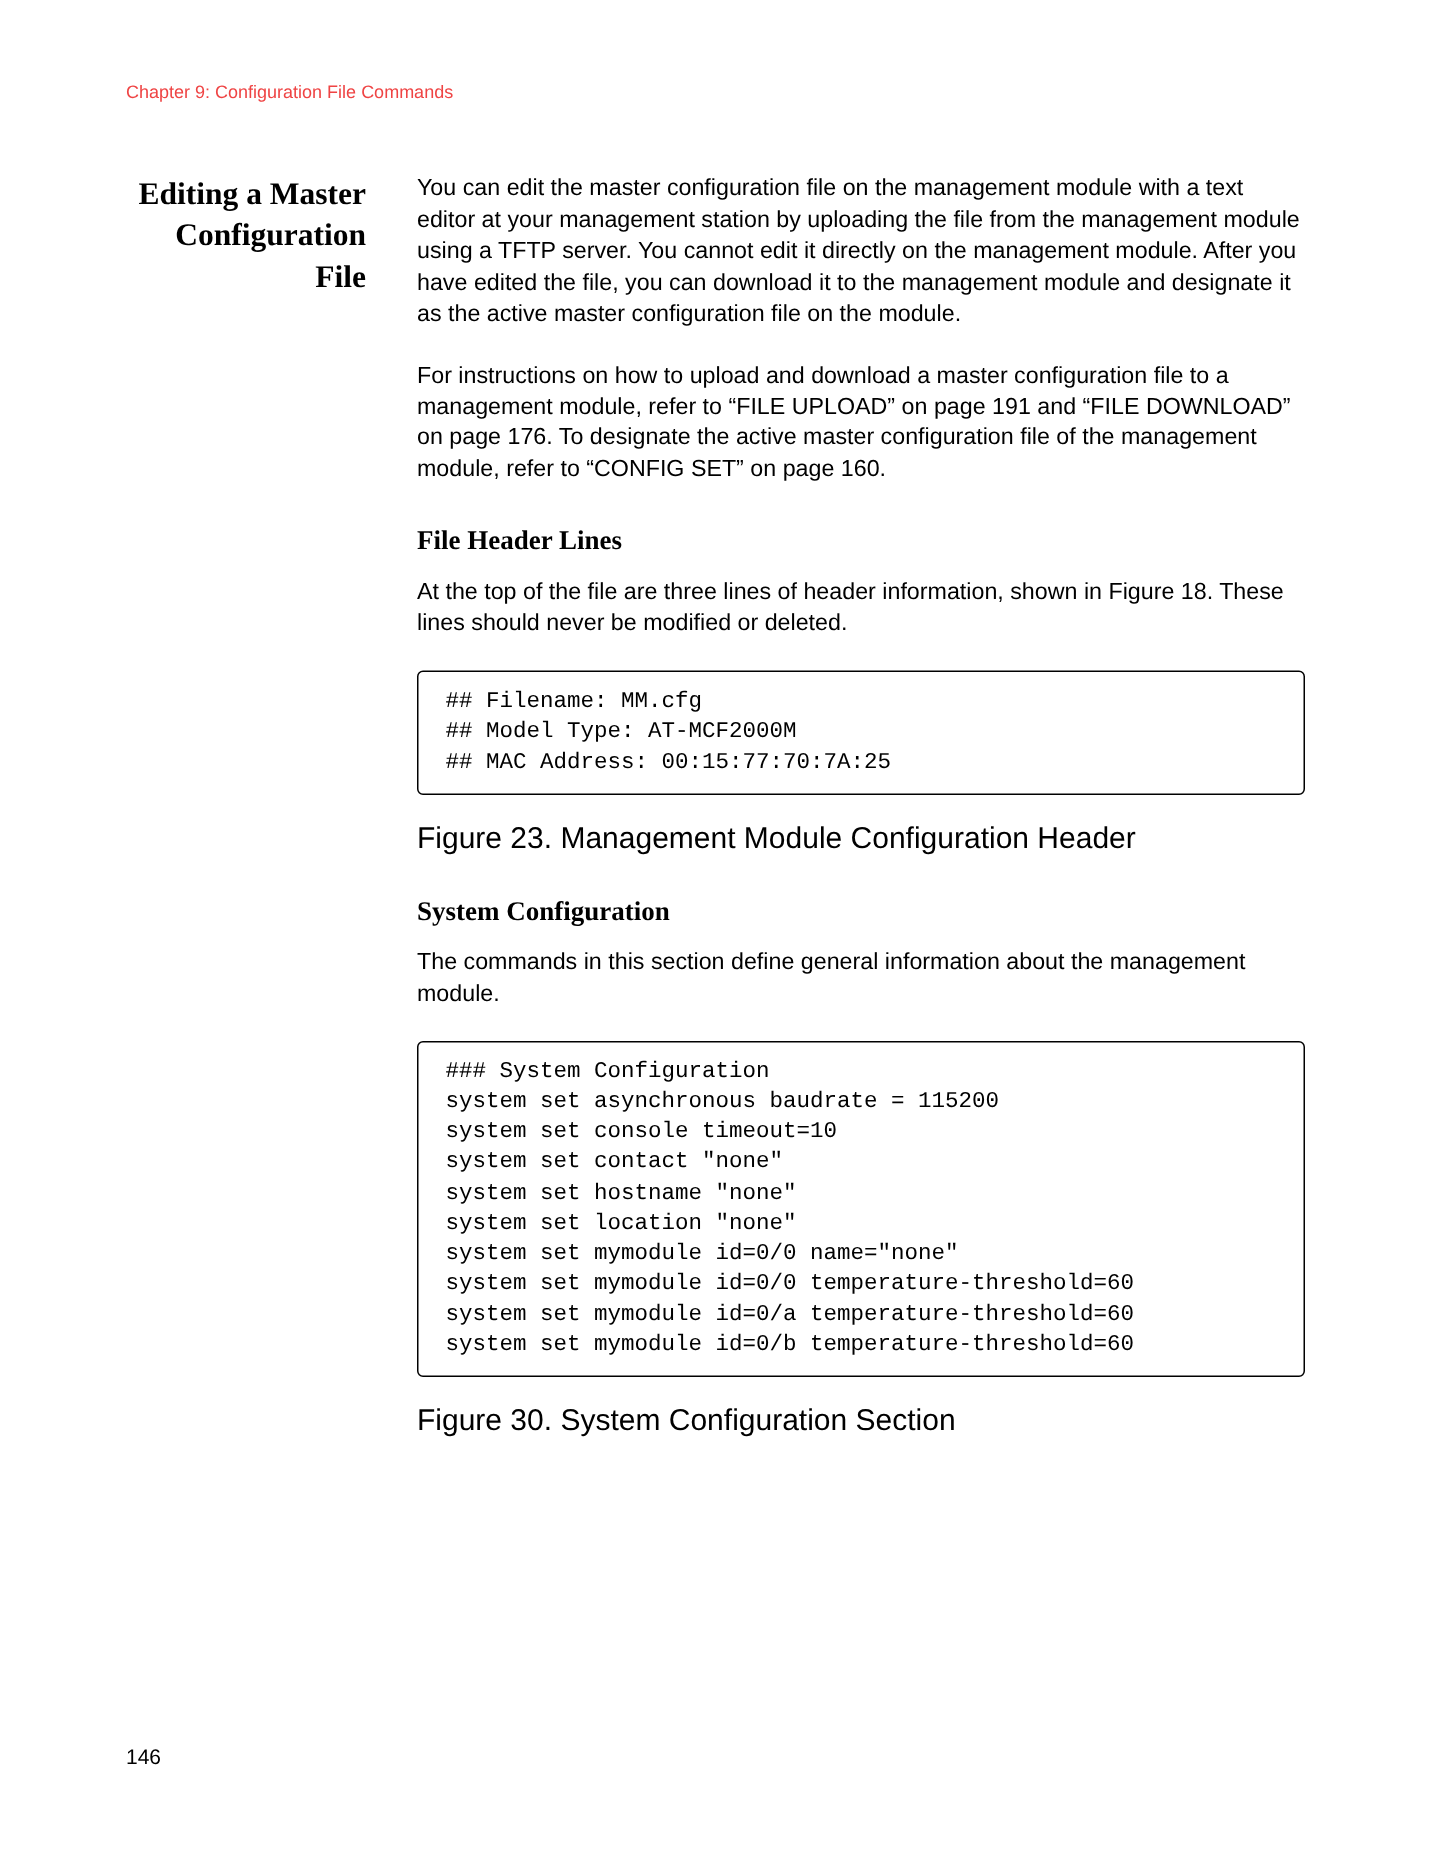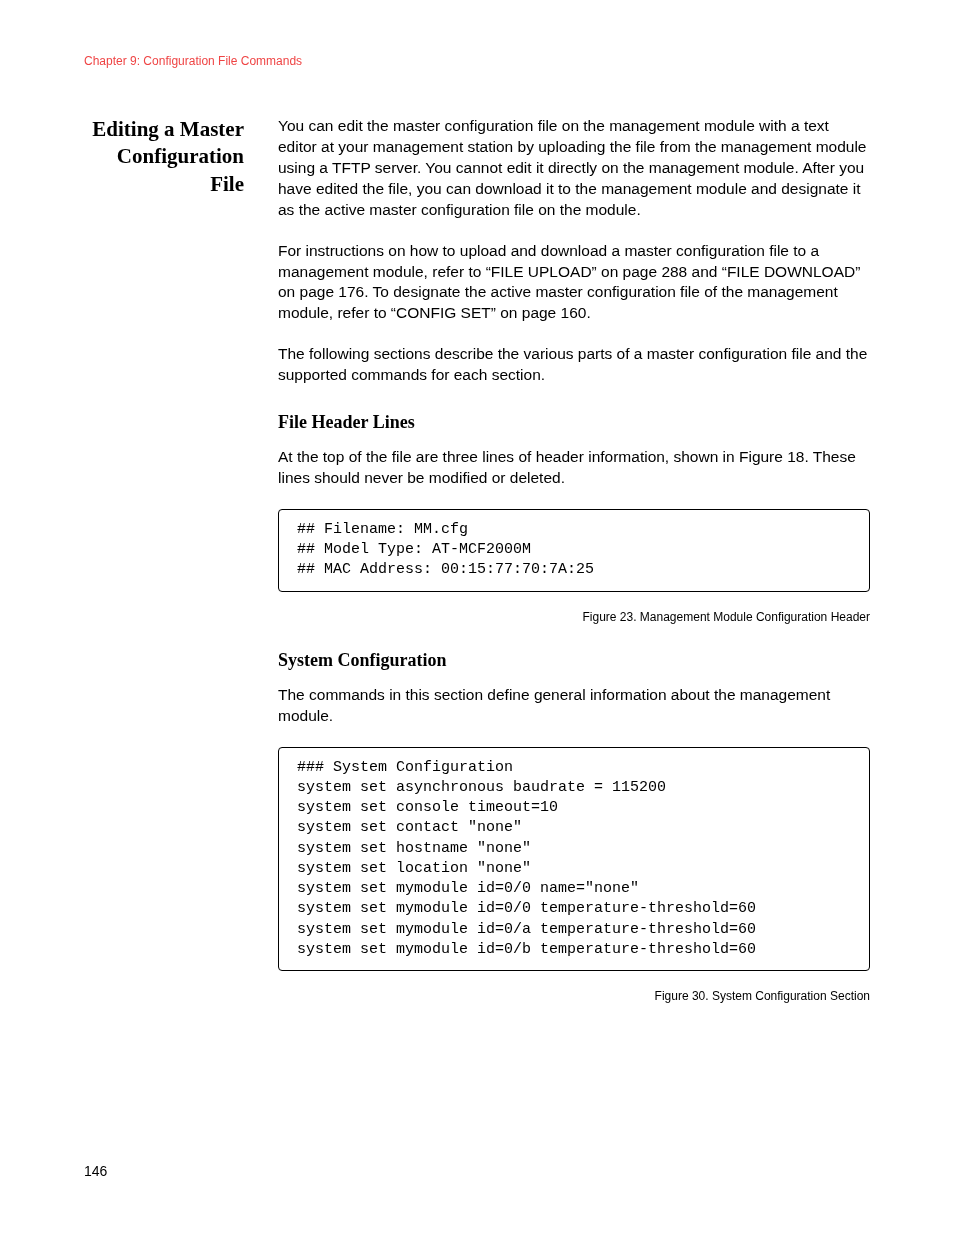--- a/index.html
+++ b/index.html
@@ -53,22 +53,22 @@
       border-radius: 4px;
       padding: 10px 18px;
       margin-top: 16px;
       margin-bottom: 18px;
       font-family: "Courier New", Courier, monospace;
       font-size: 15px;
       line-height: 1.35;
       white-space: pre;
     }
     .figure-caption {
-      text-align: right;
-      font-size: 12px;
+      text-align: left;
+      font-size: 20px;
       margin-bottom: 20px;
     }
     .page-number {
       position: absolute;
       bottom: 56px;
       left: 84px;
       font-size: 14px;
       text-align: center;
     }
   </style>
@@ -77,22 +77,21 @@
 
 <div class="page">
   <div class="chapter-header">Chapter 9: Configuration File Commands</div>
 
   <div class="content-row">
     <div class="left-col">
       <div class="section-title">Editing a Master Configuration File</div>
     </div>
     <div class="right-col">
       <p class="para">You can edit the master configuration file on the management module with a text editor at your management station by uploading the file from the management module using a TFTP server. You cannot edit it directly on the management module. After you have edited the file, you can download it to the management module and designate it as the active master configuration file on the module.</p>
-      <p class="para">For instructions on how to upload and download a master configuration file to a management module, refer to “FILE UPLOAD” on page 288 and “FILE DOWNLOAD” on page 176. To designate the active master configuration file of the management module, refer to “CONFIG SET” on page 160.</p>
-      <p class="para">The following sections describe the various parts of a master configuration file and the supported commands for each section.</p>
+      <p class="para">For instructions on how to upload and download a master configuration file to a management module, refer to “FILE UPLOAD” on page 191 and “FILE DOWNLOAD” on page 176. To designate the active master configuration file of the management module, refer to “CONFIG SET” on page 160.</p>
 
       <div class="subhead">File Header Lines</div>
       <p class="para">At the top of the file are three lines of header information, shown in Figure 18. These lines should never be modified or deleted.</p>
       <div class="code-box">## Filename: MM.cfg
 ## Model Type: AT-MCF2000M
 ## MAC Address: 00:15:77:70:7A:25</div>
       <div class="figure-caption">Figure 23. Management Module Configuration Header</div>
 
       <div class="subhead">System Configuration</div>
       <p class="para">The commands in this section define general information about the management module.</p>

